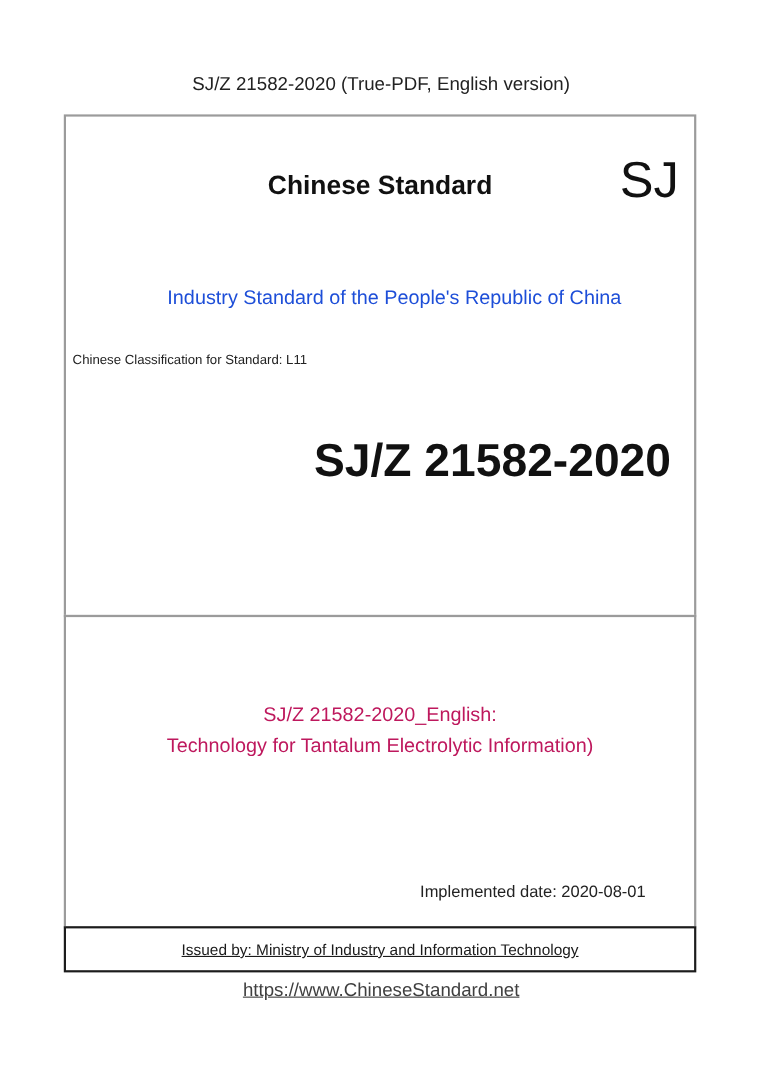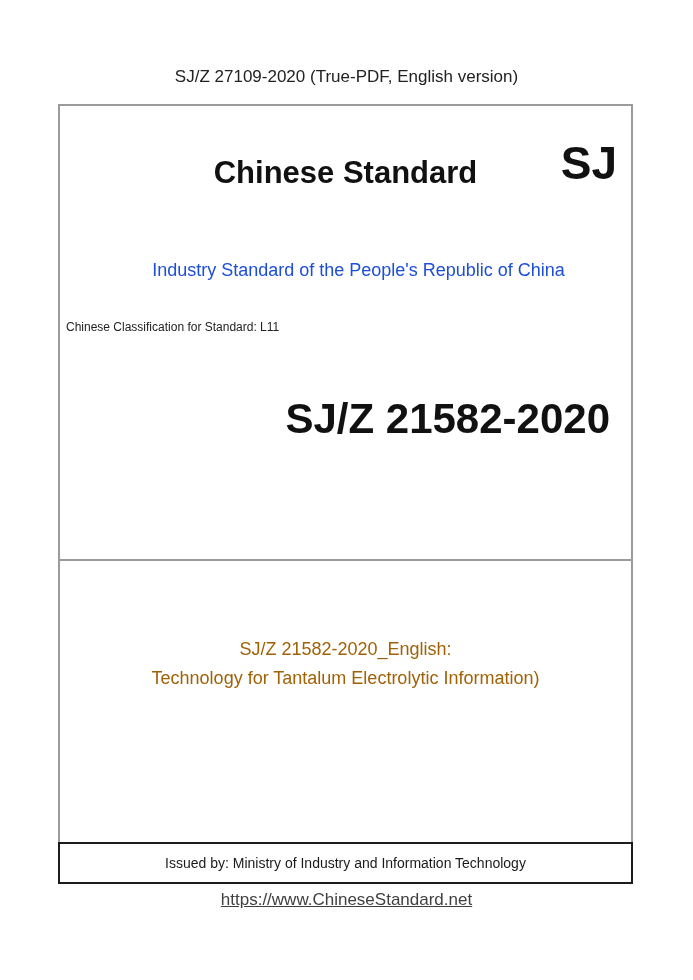--- a/index.html
+++ b/index.html
@@ -48,31 +48,31 @@
     align-items: center;
     justify-content: center;
     z-index: 2;
   }
   .brand-name {
     position: absolute;
     top: 50px;
     left: 0;
     width: 100%;
     text-align: center;
-    font-size: 31px;
+    font-size: 24px;
     font-weight: bold;
     line-height: 1.1;
     color: #111111;
   }
   .brand-logo {
     position: absolute;
     top: 32px;
     right: 14px;
     font-size: 46px;
-    font-weight: bold;
+    font-weight: normal;
     line-height: 1.1;
     color: #111111;
   }
   .subtitle {
     position: absolute;
     top: 153px;
     left: 13px;
     width: 100%;
     text-align: center;
     font-size: 18px;
@@ -97,69 +97,71 @@
     color: #111111;
     text-align: right;
   }
   .doc-title {
     position: absolute;
     top: 74px;
     left: 0;
     width: 100%;
     text-align: center;
     font-size: 18px;
-    color: #a16207;
+    color: #be185d;
   }
   .doc-title .line { line-height: 29px; }
   .implemented-date {
     position: absolute;
     top: 241px;
     right: 44px;
     font-size: 15px;
     line-height: 1.25;
     color: #222222;
   }
   .issuer-text {
     font-size: 14px;
     color: #1a1a1a;
+    text-decoration: underline;
   }
   .footer-link-wrap {
     position: absolute;
     top: 890px;
     left: 0;
     width: 100%;
     text-align: center;
   }
   .footer-link {
     font-size: 17px;
     color: #3f3f3f;
     text-decoration: underline;
     cursor: pointer;
   }
 </style>
 </head>
 <body>
 
 <div class="page">
 
-  <div class="header-title">SJ/Z 27109-2020 (True-PDF, English version)</div>
+  <div class="header-title">SJ/Z 21582-2020 (True-PDF, English version)</div>
 
   <div class="box box-main">
     <div class="brand-name">Chinese Standard</div>
     <div class="brand-logo">SJ</div>
     <div class="subtitle">Industry Standard of the People's Republic of China</div>
     <div class="classification">Chinese Classification for Standard: L11</div>
     <div class="standard-number">SJ/Z 21582-2020</div>
   </div>
 
   <div class="box box-title">
     <div class="doc-title">
       <div class="line">SJ/Z 21582-2020_English:</div>
       <div class="line">Technology for Tantalum Electrolytic Information)</div>
     </div>
+    <div class="implemented-date">Implemented date: 2020-08-01</div>
   </div>
 
   <div class="box box-issuer">
     <div class="issuer-text">Issued by: Ministry of Industry and Information Technology</div>
   </div>
 
   <div class="footer-link-wrap">
     <a class="footer-link">https://www.ChineseStandard.net</a>
   </div>
 

